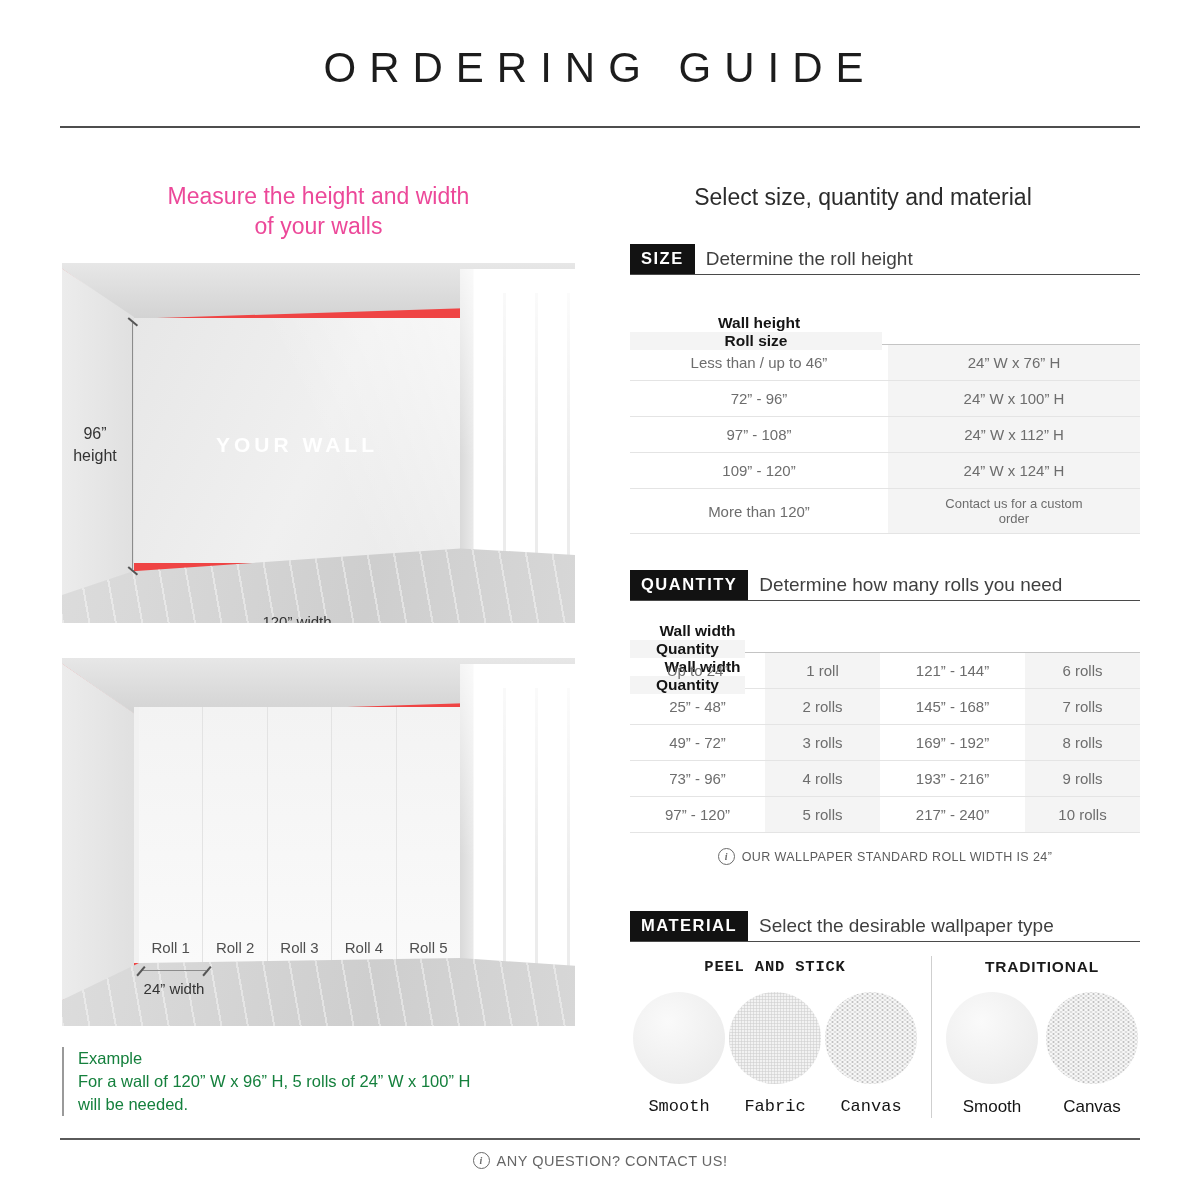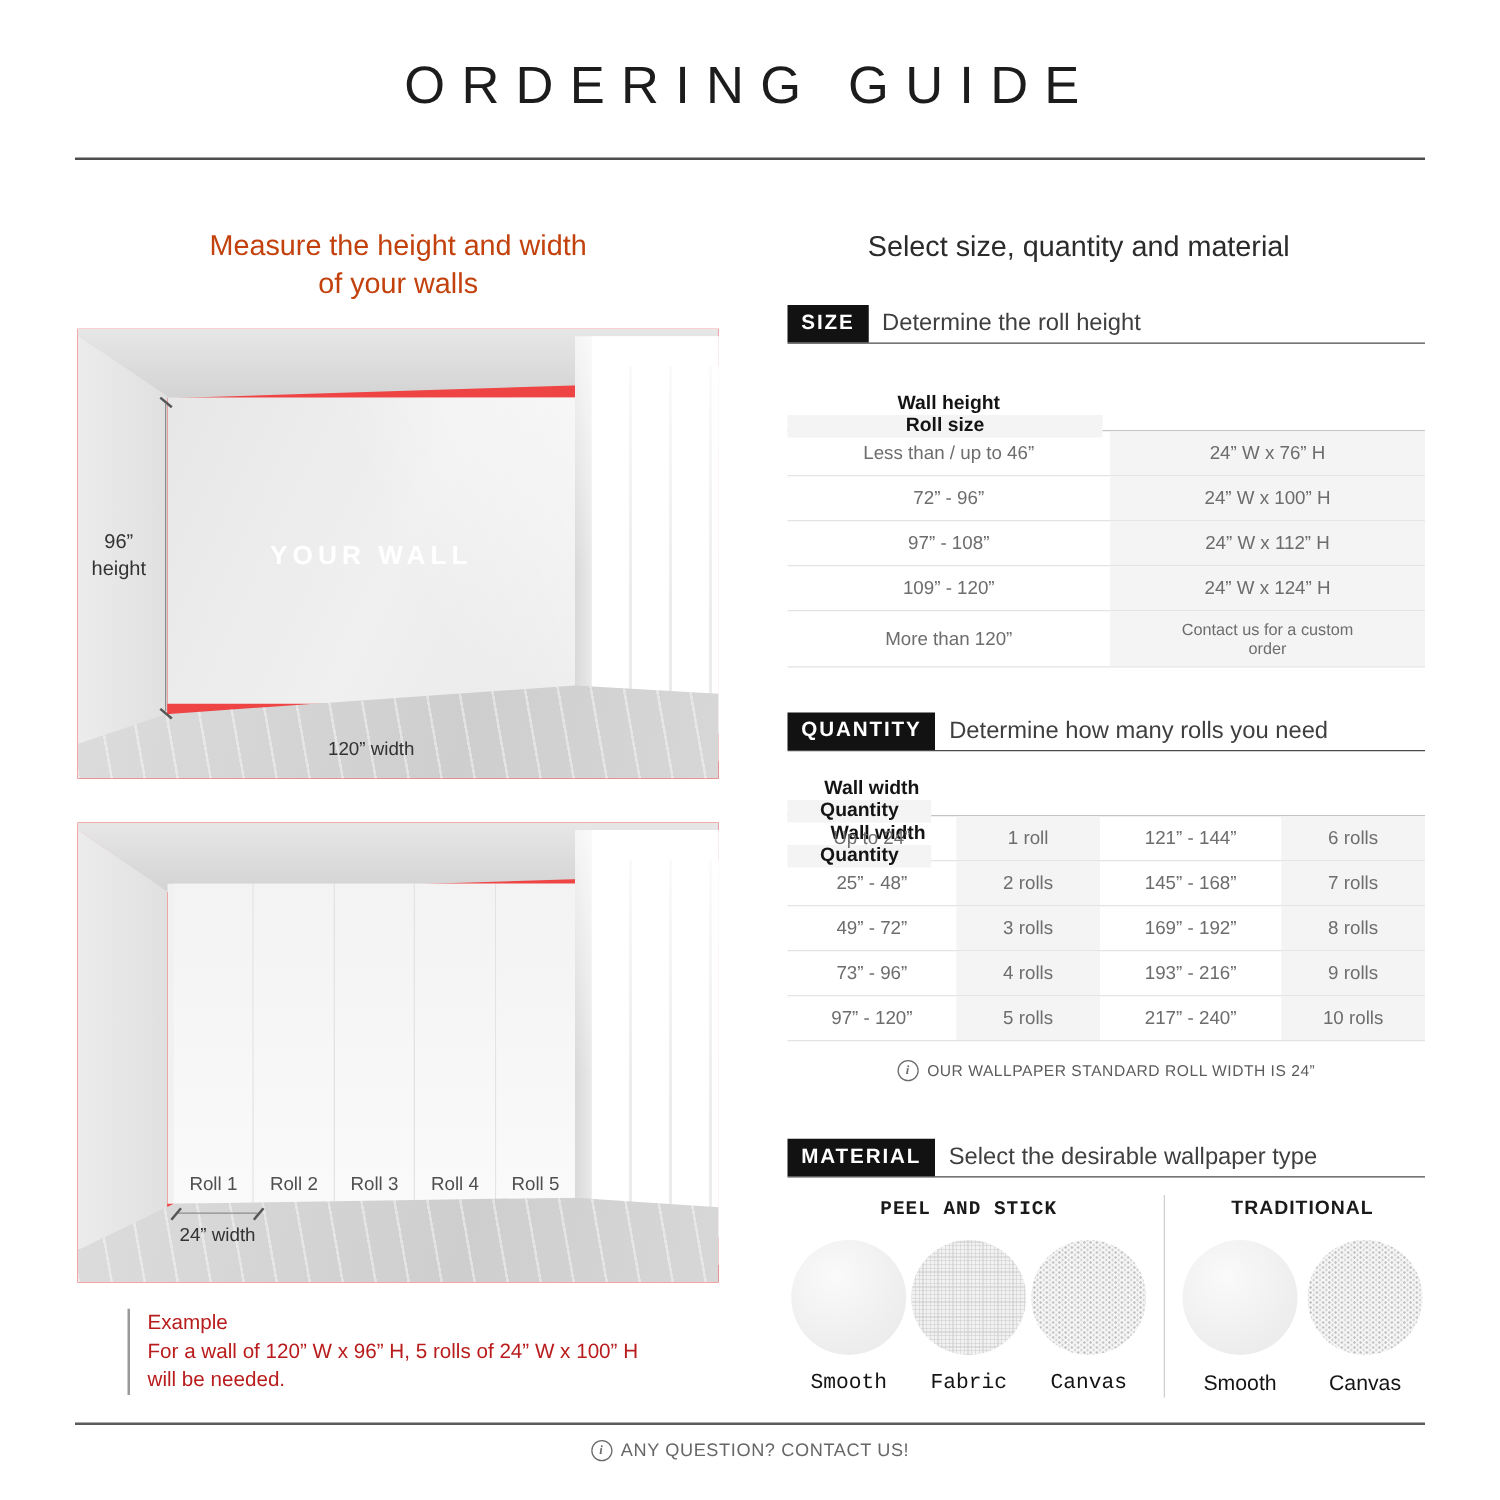--- a/index.html
+++ b/index.html
@@ -6,21 +6,21 @@
   .page{position:relative;width:1200px;height:1200px;background:#fff;overflow:hidden;
         font-family:"Liberation Sans","DejaVu Sans",sans-serif;color:#222;}
 
   
   .title{position:absolute;top:44px;left:0;width:1200px;text-align:center;
          font-size:42px;font-weight:400;letter-spacing:13px;color:#1c1c1c;}
   .top-rule{position:absolute;left:60px;right:60px;top:126px;height:2px;background:#4d4d4d;}
 
   
   .left-heading{position:absolute;left:62px;top:181px;width:513px;text-align:center;
-                font-size:23px;line-height:30px;color:#c2410c;}
+                font-size:23px;line-height:30px;color:#ec4899;}
   .right-heading{position:absolute;left:608px;top:184px;width:510px;text-align:center;
                  font-size:23px;color:#2b2b2b;}
 
   
   .room{position:absolute;left:62px;width:513px;overflow:hidden;background:#ef4444;}
   .room1{top:263px;height:360px;}
   .room2{top:658px;height:368px;}
   .ceiling{position:absolute;left:0;top:0;width:100%;height:58px;
            background:linear-gradient(180deg,#e7e7e7 0%,#d2d2d2 100%);
            clip-path:polygon(0 0,100% 0,100% 72%,14% 96%,0 10%);}
@@ -46,39 +46,39 @@
   .room2 .wall{top:49px;height:256px;background:#f1f1f1;}
 
   .measure-v{position:absolute;left:70px;top:60px;height:246px;width:1px;background:#8c8c8c;}
   .measure-v::before,.measure-v::after{content:'';position:absolute;left:-5px;width:12px;height:1.5px;
       background:#555;transform:rotate(40deg);}
   .measure-v::before{top:-2px;} .measure-v::after{bottom:-2px;}
   .height-label{position:absolute;left:2px;top:160px;width:62px;text-align:center;
       font-size:16px;line-height:22px;color:#333;}
   .wall-name{position:absolute;left:72px;top:170px;width:326px;text-align:center;
       color:rgba(255,255,255,.96);font-weight:700;font-size:21px;letter-spacing:4px;}
-  .width-label{position:absolute;left:72px;top:328px;width:326px;text-align:center;
+  .width-label{position:absolute;left:72px;top:350px;width:326px;text-align:center;
       font-size:15px;color:#333;}
 
   .panels{position:absolute;left:77px;top:49px;width:321px;height:256px;display:flex;}
   .panel{flex:1;position:relative;background:linear-gradient(180deg,#f3f3f3,#fafafa);
          border-right:1px solid #e3e3e3;}
   .panel:last-child{border-right:none;}
   .roll-label{position:absolute;bottom:7px;left:0;right:0;text-align:center;
          font-size:15px;color:#4f4f4f;}
   .measure-h{position:absolute;left:79px;top:312px;width:65px;height:1px;background:#8c8c8c;}
   .measure-h::before,.measure-h::after{content:'';position:absolute;top:-5px;width:1.5px;height:12px;
       background:#555;transform:rotate(40deg);}
   .measure-h::before{left:-1px;} .measure-h::after{right:-1px;}
   .width-label2{position:absolute;left:52px;top:322px;width:120px;text-align:center;
       font-size:15px;color:#333;}
 
   
   .example{position:absolute;left:62px;top:1047px;width:470px;border-left:2px solid #9a9a9a;
-           padding-left:14px;font-size:16.5px;line-height:23px;color:#b91c1c;margin-left:40px;}
+           padding-left:14px;font-size:16.5px;line-height:23px;color:#15803d;}
 
   
   .sec-header{position:absolute;left:630px;width:510px;display:flex;align-items:flex-end;
               border-bottom:1.5px solid #4a4a4a;}
   .sec-size{top:244px;} .sec-quantity{top:570px;} .sec-material{top:911px;}
   .sec-tag{background:#121212;color:#fff;font-weight:700;font-size:16.5px;letter-spacing:1.5px;
            padding:5px 11px 6px;}
   .sec-sub{font-size:19px;color:#3f3f3f;margin-left:11px;padding-bottom:4px;}
 
   .table{position:absolute;left:630px;width:510px;}

